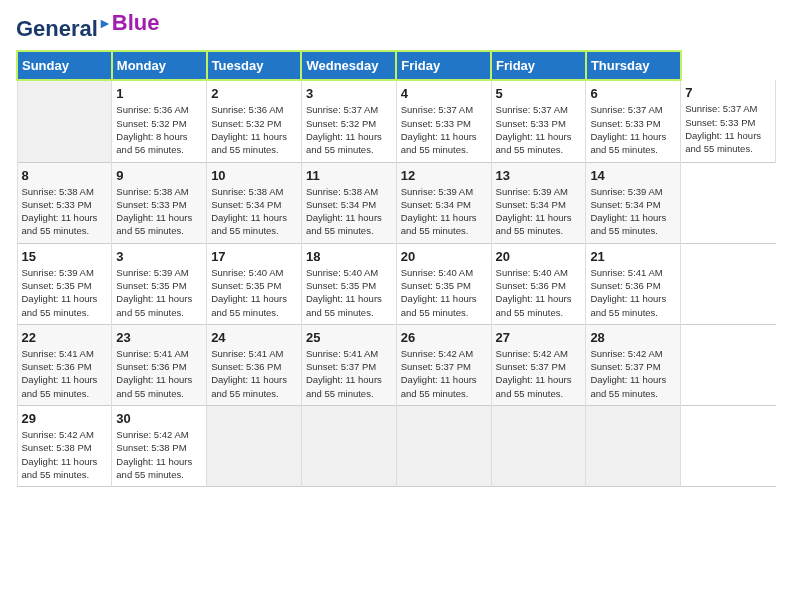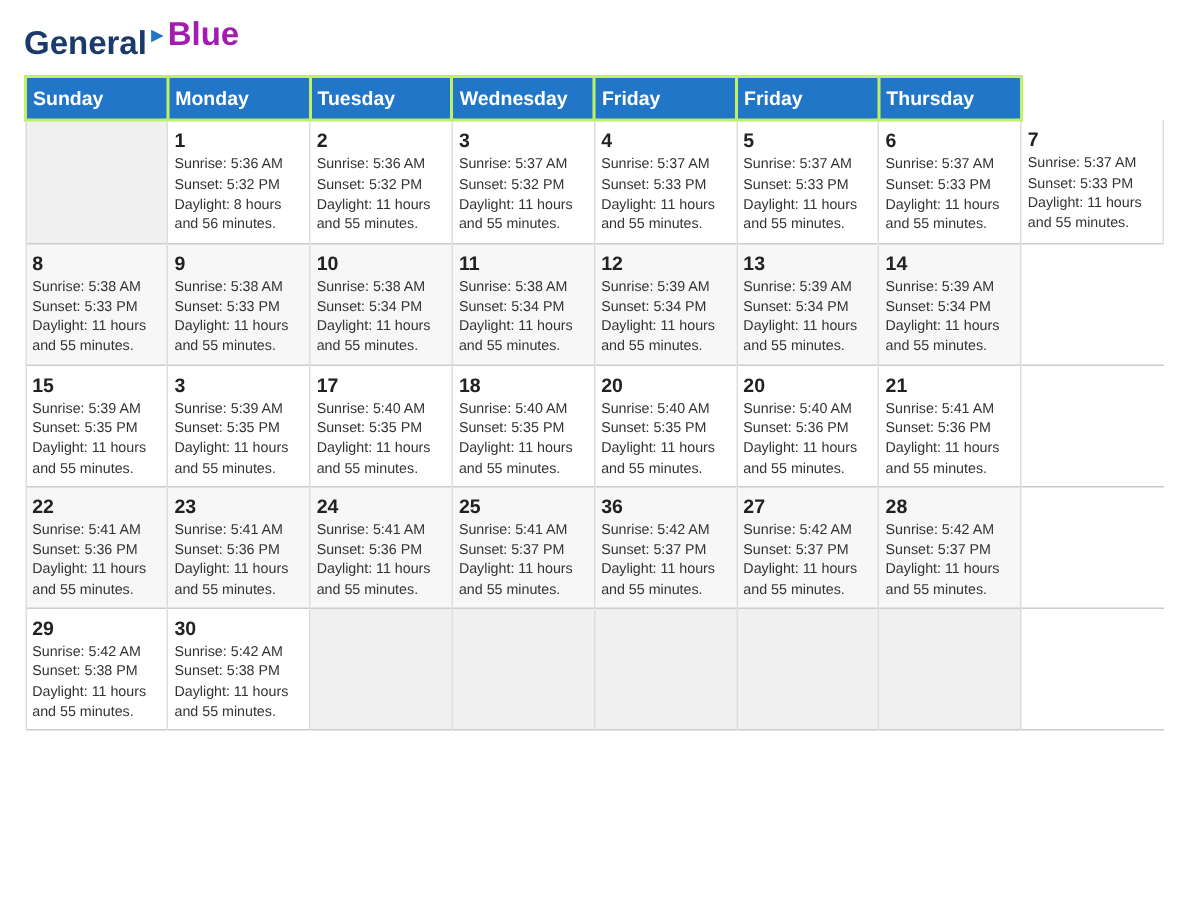--- a/index.html
+++ b/index.html
@@ -320,21 +320,21 @@
       </td>
         <td>
         <span class="day-num">25</span>
         <div class="day-info">
           <div>Sunrise: 5:41 AM</div>
           <div>Sunset: 5:37 PM</div>
           <div>Daylight: 11 hours and 55 minutes.</div>
         </div>
       </td>
         <td>
-        <span class="day-num">36</span>
+        <span class="day-num">26</span>
         <div class="day-info">
           <div>Sunrise: 5:42 AM</div>
           <div>Sunset: 5:37 PM</div>
           <div>Daylight: 11 hours and 55 minutes.</div>
         </div>
       </td>
         <td>
         <span class="day-num">27</span>
         <div class="day-info">
           <div>Sunrise: 5:42 AM</div>

